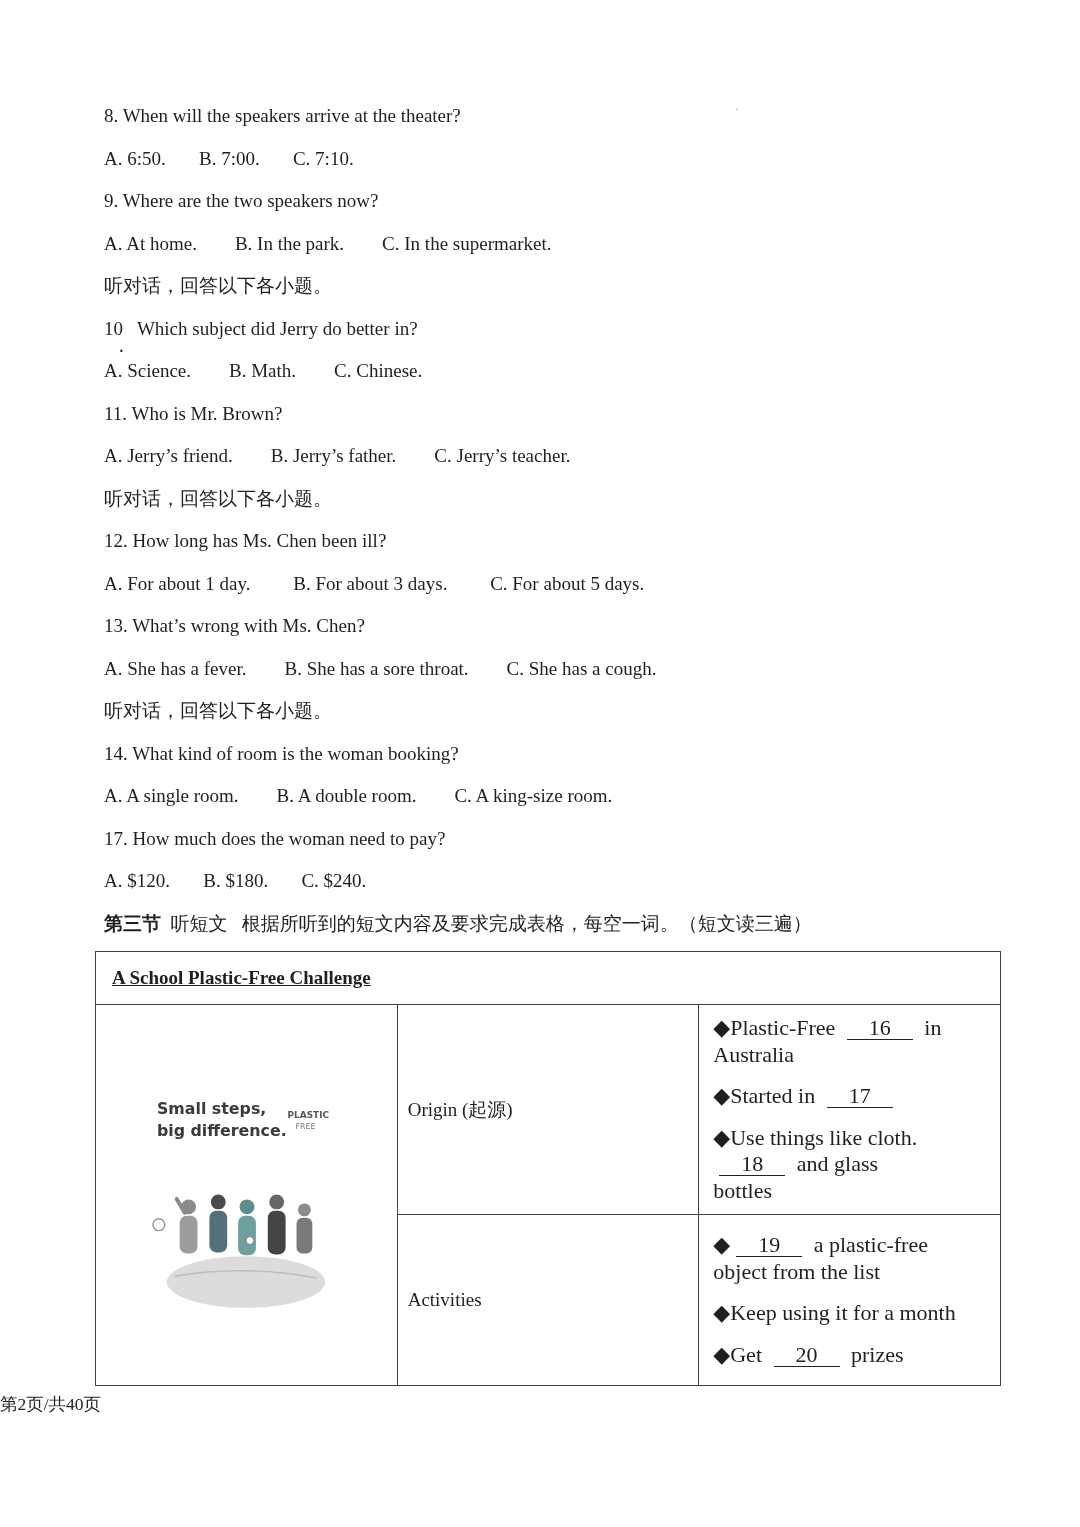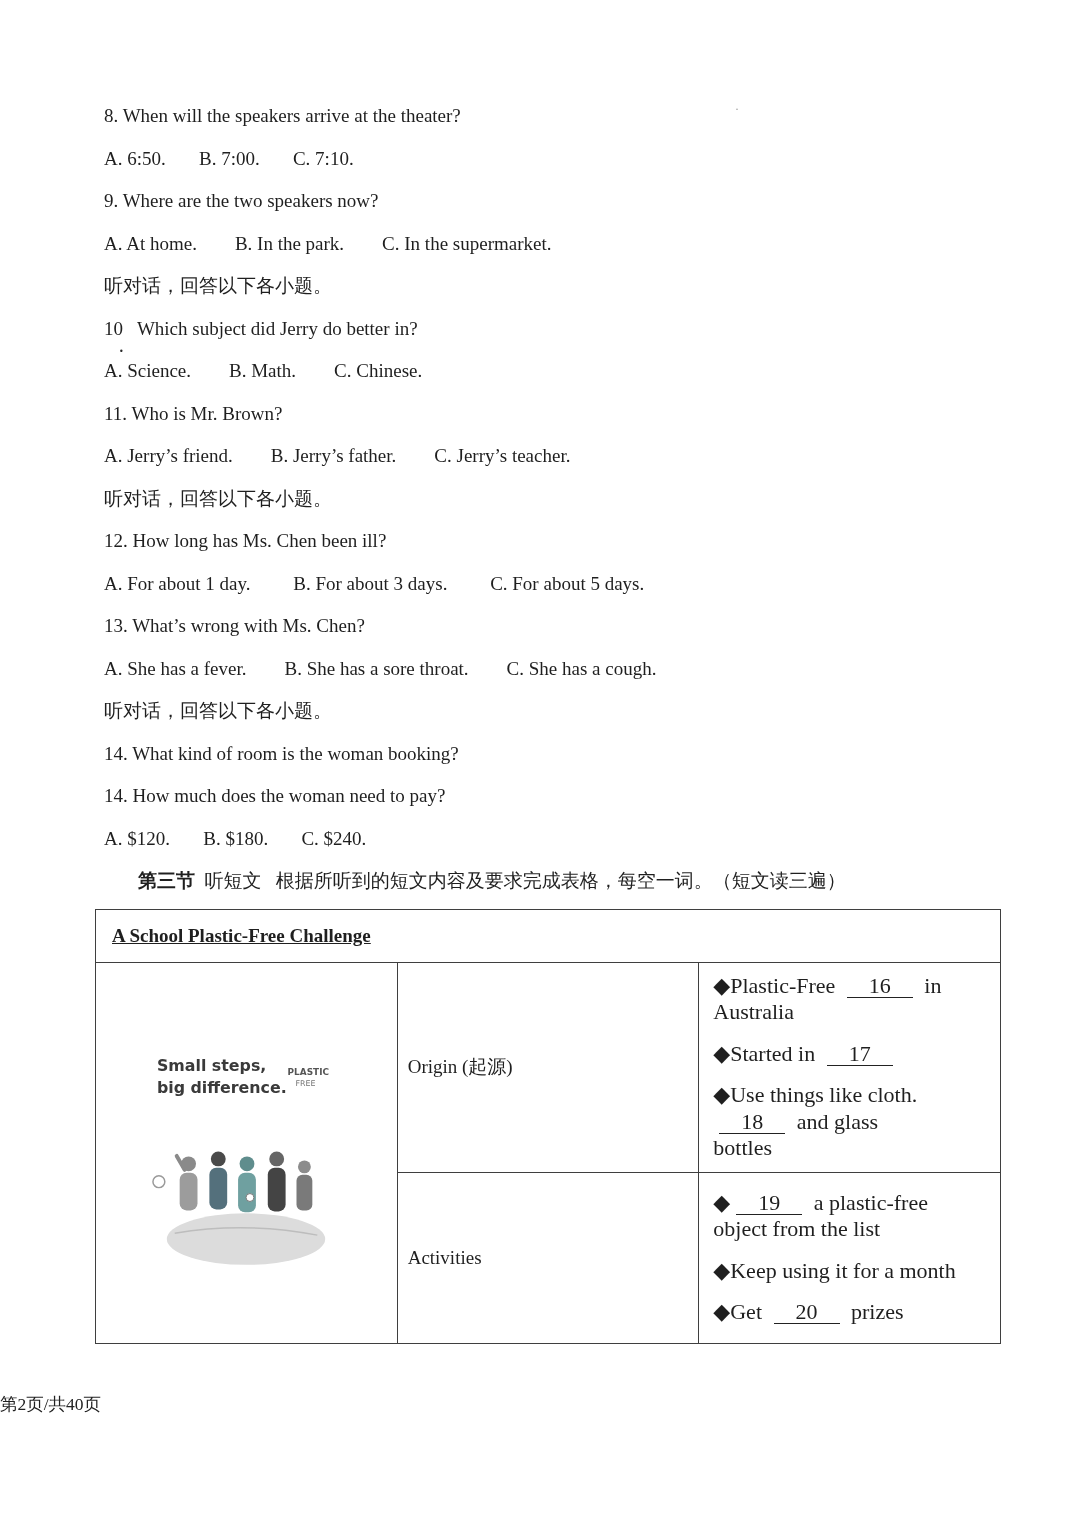--- a/index.html
+++ b/index.html
@@ -27,21 +27,21 @@
     font-size: 19px;
     line-height: 26.5px;
     white-space: pre-wrap;
   }
   .section-line {
     margin: 2px 0 14px 0;
     font-size: 19px;
     line-height: 26.5px;
     white-space: pre-wrap;
   }
-  .section-line b { font-weight: bold; margin-left: 34px; }
+  .section-line b { font-weight: bold; }
   .stray-dot {
     position: absolute;
     left: 118px;
     top: 340px;
     font-size: 20px;
     color: #2a2a2a;
   }
   .corner-mark {
     position: absolute;
     left: 735px;
@@ -126,21 +126,22 @@
     <p class="line">A. Science.        B. Math.        C. Chinese.</p>
     <p class="line">11. Who is Mr. Brown?</p>
     <p class="line">A. Jerry’s friend.        B. Jerry’s father.        C. Jerry’s teacher.</p>
     <p class="line">听对话，回答以下各小题。</p>
     <p class="line">12. How long has Ms. Chen been ill?</p>
     <p class="line">A. For about 1 day.         B. For about 3 days.         C. For about 5 days.</p>
     <p class="line">13. What’s wrong with Ms. Chen?</p>
     <p class="line">A. She has a fever.        B. She has a sore throat.        C. She has a cough.</p>
     <p class="line">听对话，回答以下各小题。</p>
     <p class="line">14. What kind of room is the woman booking?</p>
-    <p class="line">14. How much does the woman need to pay?</p>
+    <p class="line">A. A single room.        B. A double room.        C. A king-size room.</p>
+    <p class="line">17. How much does the woman need to pay?</p>
     <p class="line">A. $120.       B. $180.       C. $240.</p>
 
     <p class="section-line"><b>第三节</b><span>  听短文   根据所听到的短文内容及要求完成表格，每空一词。（短文读三遍）</span></p>
 
     <table class="challenge">
       <tbody>
           <tr>
         <td class="title-cell" colspan="3">A School Plastic-Free Challenge</td>
       </tr>
       <tr class="origin-row">

